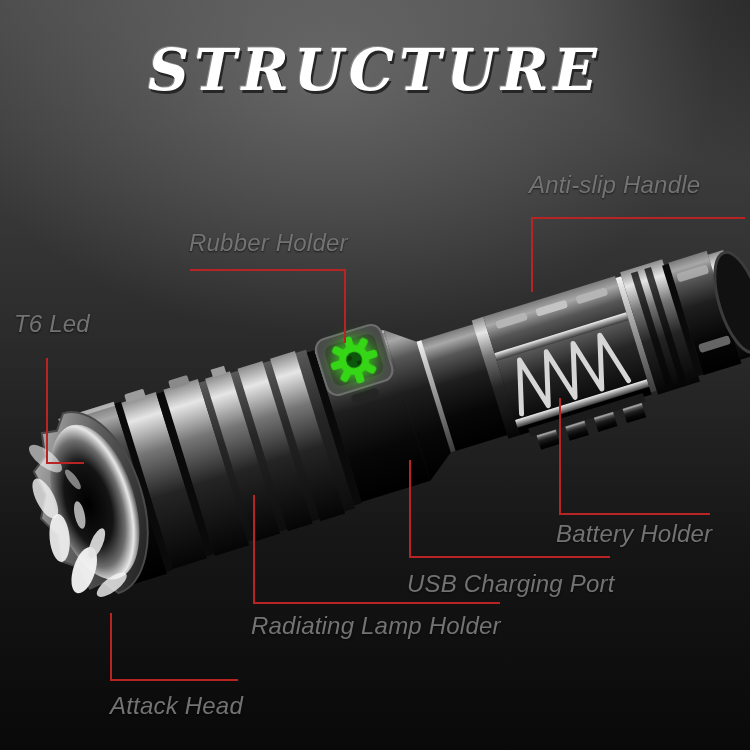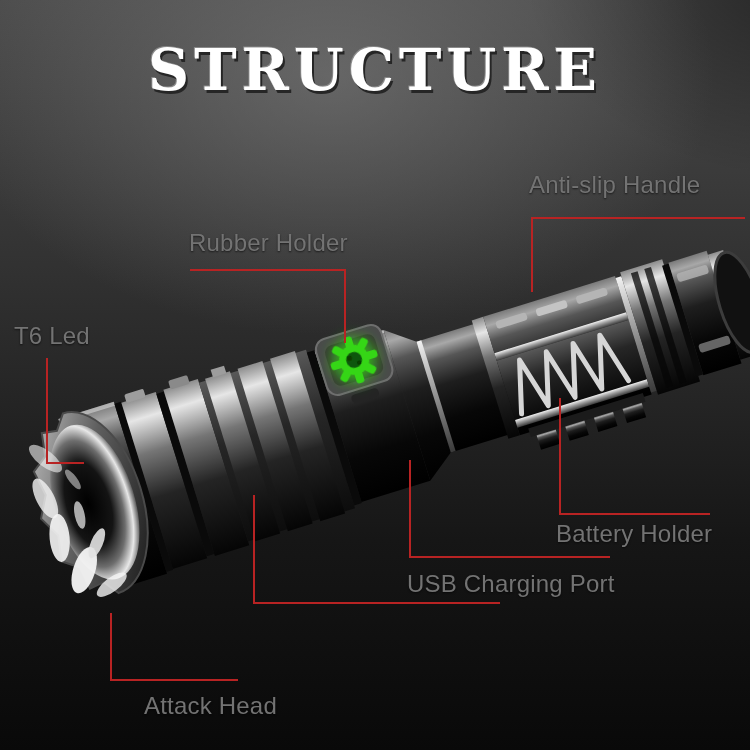--- a/index.html
+++ b/index.html
@@ -4,39 +4,39 @@
 <style>
   html,body{margin:0;padding:0;}
   body{
     width:750px;height:750px;overflow:hidden;position:relative;
     font-family:"Liberation Sans", sans-serif;
     background:
       radial-gradient(ellipse 620px 420px at 44% 10%, rgba(130,130,130,.55), rgba(130,130,130,0) 62%),
       radial-gradient(ellipse 520px 380px at 108% -4%, rgba(0,0,0,.55), rgba(0,0,0,0) 55%),
       linear-gradient(180deg,#4b4b4b 0%,#3d3d3d 20%,#2b2b2b 45%,#161616 72%,#090909 100%);
   }
-  .stage{position:absolute;inset:0;}
+  .stage{position:absolute;inset:0;font-style:italic;}
   #title{
     position:absolute;top:36px;left:0;width:750px;text-align:center;
     font-family:"DejaVu Serif", serif;font-weight:bold;font-size:57px;
     letter-spacing:5px;color:#ffffff;
     text-shadow:2px 3px 0 #262626, -1px -1px 0 #8a8a8a;
   }
   .part-label{
     position:absolute;color:#737373;font-size:24px;line-height:28px;
     white-space:nowrap;letter-spacing:0.2px;
     text-shadow:0 1px 2px rgba(0,0,0,.6);
   }
   #lbl-anti-slip{top:171px;left:529px;}
   #lbl-rubber-switch{top:229px;left:189px;}
-  #lbl-t6-led{top:322px;left:14px;text-align:center;}
+  #lbl-t6-led{top:310px;left:14px;text-align:center;}
   #lbl-battery{top:520px;left:556px;}
   #lbl-usb{top:570px;left:407px;}
   #lbl-radiating{top:612px;left:251px;}
-  #lbl-attack{top:692px;left:110px;margin-left:34px;}
+  #lbl-attack{top:692px;left:110px;}
   svg{position:absolute;top:0;left:0;}
 </style>
 </head>
 <body>
 
 <div class="stage">
 
   <svg width="750" height="750" viewBox="0 0 750 750">
     <defs>
       <linearGradient id="bodyGrad" x1="0" y1="0" x2="0" y2="1">
@@ -188,14 +188,15 @@
       <polyline points="111,613 111,680 238,680"></polyline>
     </g>
   </svg>
 
   <div id="title">STRUCTURE</div>
   <div class="part-label" id="lbl-anti-slip">Anti-slip Handle</div>
   <div class="part-label" id="lbl-rubber-switch">Rubber Holder</div>
   <div class="part-label" id="lbl-t6-led">T6 Led</div>
   <div class="part-label" id="lbl-usb">USB Charging Port</div>
   <div class="part-label" id="lbl-battery">Battery Holder</div>
+  <div class="part-label" id="lbl-radiating">Radiating Lamp Holder</div>
   <div class="part-label" id="lbl-attack">Attack Head</div>
 </div>
 
 </body></html>

